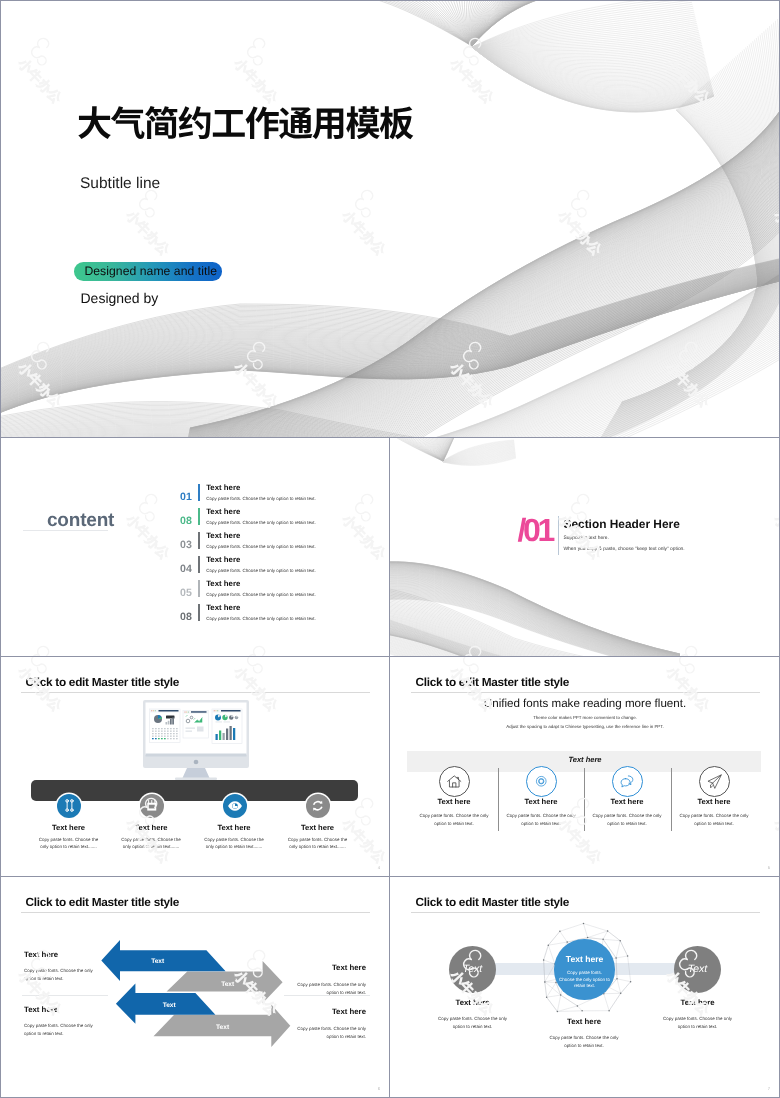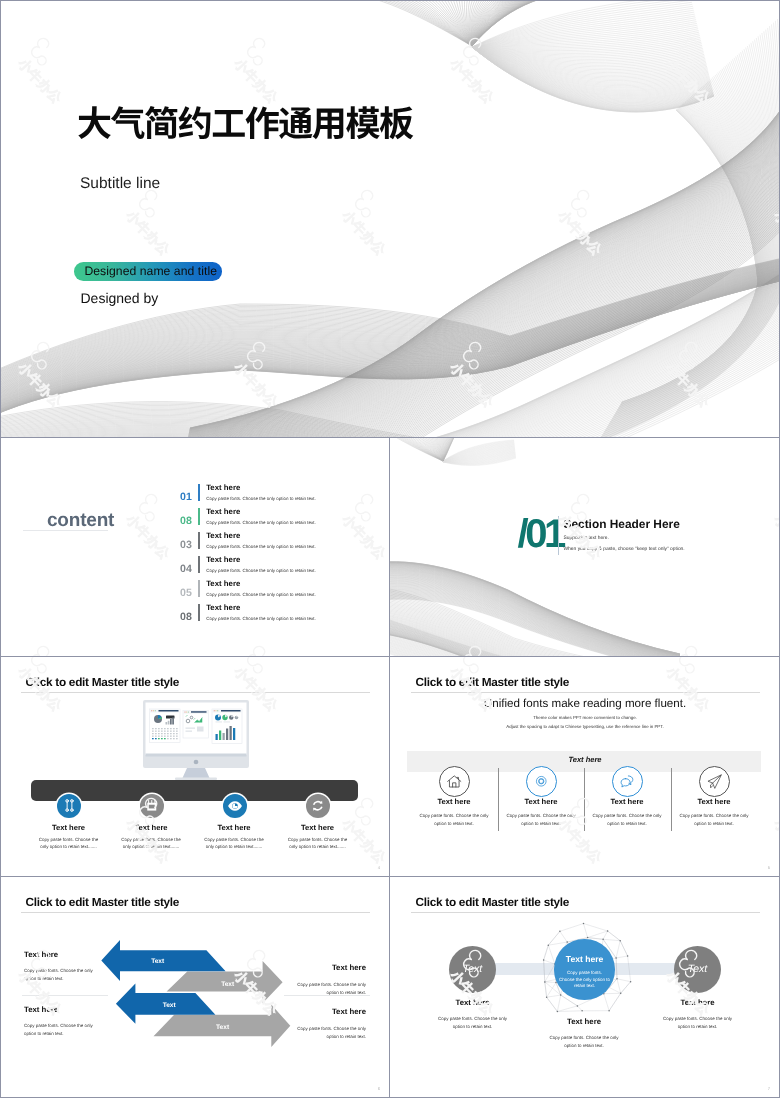--- a/index.html
+++ b/index.html
@@ -29,21 +29,21 @@
 #s2 .content-h{position:absolute;left:47px;top:73px;font-size:19px;font-weight:700;color:#5b6878;letter-spacing:-0.2px;line-height:1}
 #s2 .cl{position:absolute;left:22.5px;top:91.7px;width:85px;height:1px;background:#e6e8eb}
 .cit{position:absolute;display:flex;align-items:center}
 .cit .num{font-size:10.6px;font-weight:700;width:18.4px;text-align:left;letter-spacing:0.1px;line-height:1;position:relative;top:5.3px}
 .cit .bar{width:1.2px;height:16.8px;margin-right:6.6px}
 .cit .t{font-size:7.8px;font-weight:700;color:#111;line-height:1;position:relative;top:1.6px}
 .cit .d{font-size:4.5px;color:#2f2f2f;margin-top:7px;line-height:1;white-space:nowrap}
 
 
 #s3{left:390px;top:438px;width:390px;height:219px}
-#s3 .num{position:absolute;left:127.5px;top:76px;font-size:40px;font-weight:700;color:#0f766e;letter-spacing:-3.4px;line-height:1;z-index:8;font-family:"Liberation Sans",sans-serif}
+#s3 .num{position:absolute;left:127.5px;top:76px;font-size:32px;font-weight:700;color:#ec4899;letter-spacing:-3.4px;line-height:1;z-index:8;font-family:"Liberation Sans",sans-serif}
 #s3 .vbar{position:absolute;left:167.5px;top:78px;width:1px;height:38.5px;background:#b9c7d6;z-index:8}
 #s3 .hdr{position:absolute;left:173.5px;top:81px;font-size:11.9px;font-weight:700;color:#111;line-height:1;z-index:8}
 #s3 .s1{position:absolute;left:173.5px;top:99px;font-size:4.9px;color:#333;line-height:1;z-index:8}
 #s3 .s2{position:absolute;left:173.5px;top:109.5px;font-size:4.9px;color:#333;line-height:1;z-index:8}
 
 
 .mt{position:absolute;left:25.5px;top:19.5px;font-size:11.8px;font-weight:700;color:#0d0d0d;line-height:1;letter-spacing:-0.28px}
 .mrule{position:absolute;left:21px;top:35px;width:349px;height:1px;background:#d9d9d9}
 .pnum{position:absolute;right:10px;bottom:7px;font-size:4.2px;color:#b5b5b5}
 

